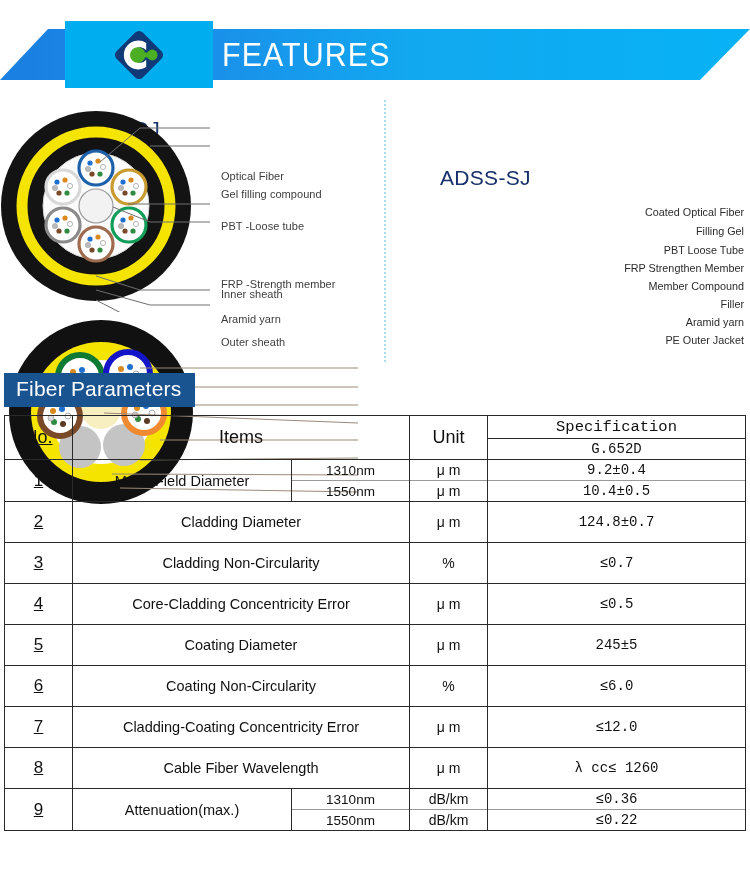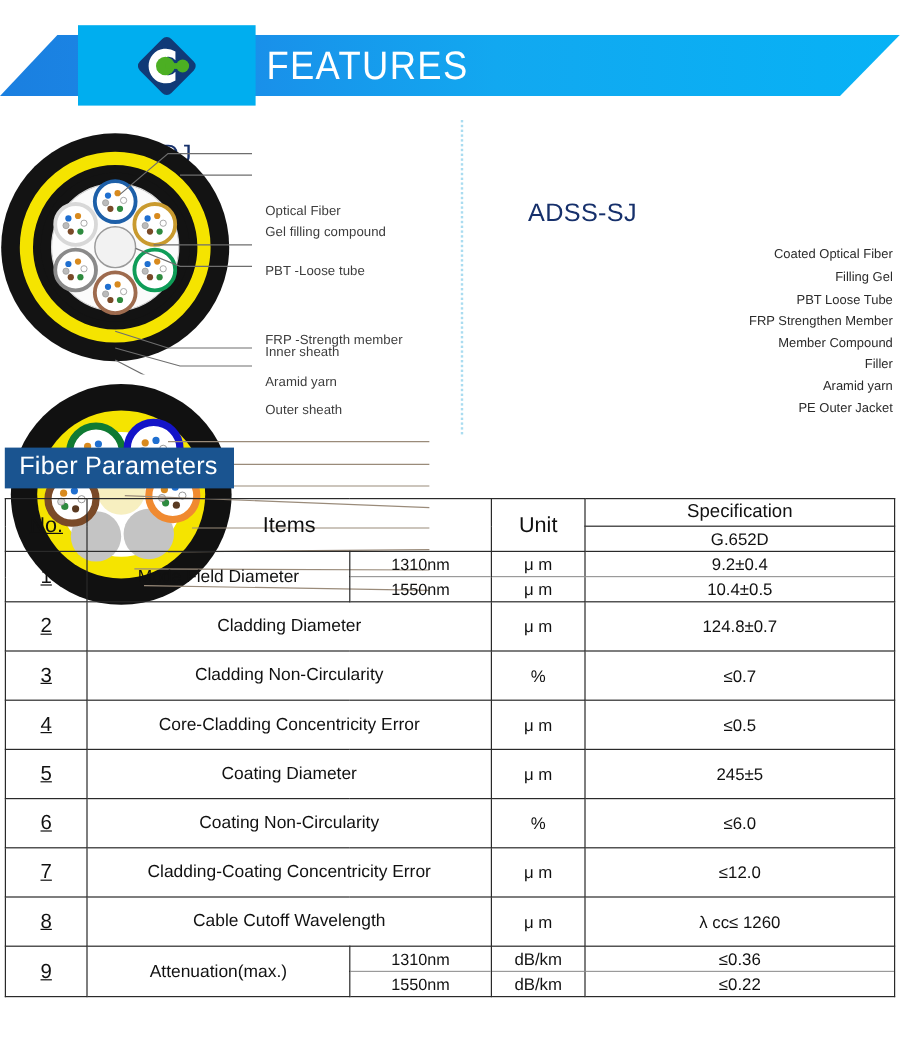--- a/index.html
+++ b/index.html
@@ -123,21 +123,21 @@
     border: 1px solid #2a2a2a;
     text-align: center;
     vertical-align: middle;
     padding: 2px 3px;
     color: #111;
   }
   #param-table td.c-no   { width: 68px; font-size: 17px; text-decoration: underline; }
   #param-table td.c-item { font-size: 14.5px; }
   #param-table td.c-sub  { width: 118px; font-size: 13.5px; }
   #param-table td.c-unit { width: 78px; font-size: 14px; }
-  #param-table td.c-spec { width: 258px; font-size: 14px; }
+  #param-table td.c-spec { width: 258px; font-size: 14px; font-family: Liberation Mono, monospace; }
   .hdr-no   { font-size: 18px !important; }
   .hdr-item { font-size: 18px !important; }
   .hdr-unit { font-size: 18px !important; }
   .hdr-spec { font-size: 15.5px !important; }
   .sub-divider { border-top: 1px solid #9a9a9a !important; }
   .nb-bottom { border-bottom: none !important; margin-top: 12px; }
 </style>
 </head>
 <body>
 
@@ -402,21 +402,21 @@
       <td class="c-spec">≤6.0</td>
     </tr>
     <tr style="height:41px">
       <td class="c-no">7</td>
       <td class="c-item" colspan="2">Cladding-Coating Concentricity Error</td>
       <td class="c-unit">μ m</td>
       <td class="c-spec">≤12.0</td>
     </tr>
     <tr style="height:41px">
       <td class="c-no">8</td>
-      <td class="c-item" colspan="2">Cable Cutoff Wavelength</td>
+      <td class="c-item" colspan="2">Cable Fiber Wavelength</td>
       <td class="c-unit">μ m</td>
       <td class="c-spec">λ cc≤ 1260</td>
     </tr>
 
     <tr>
       <td class="c-no" rowspan="2">9</td>
       <td class="c-item" rowspan="2">Attenuation(max.)</td>
       <td class="c-sub nb-bottom">1310nm</td>
       <td class="c-unit nb-bottom">dB/km</td>
       <td class="c-spec nb-bottom">≤0.36</td>

